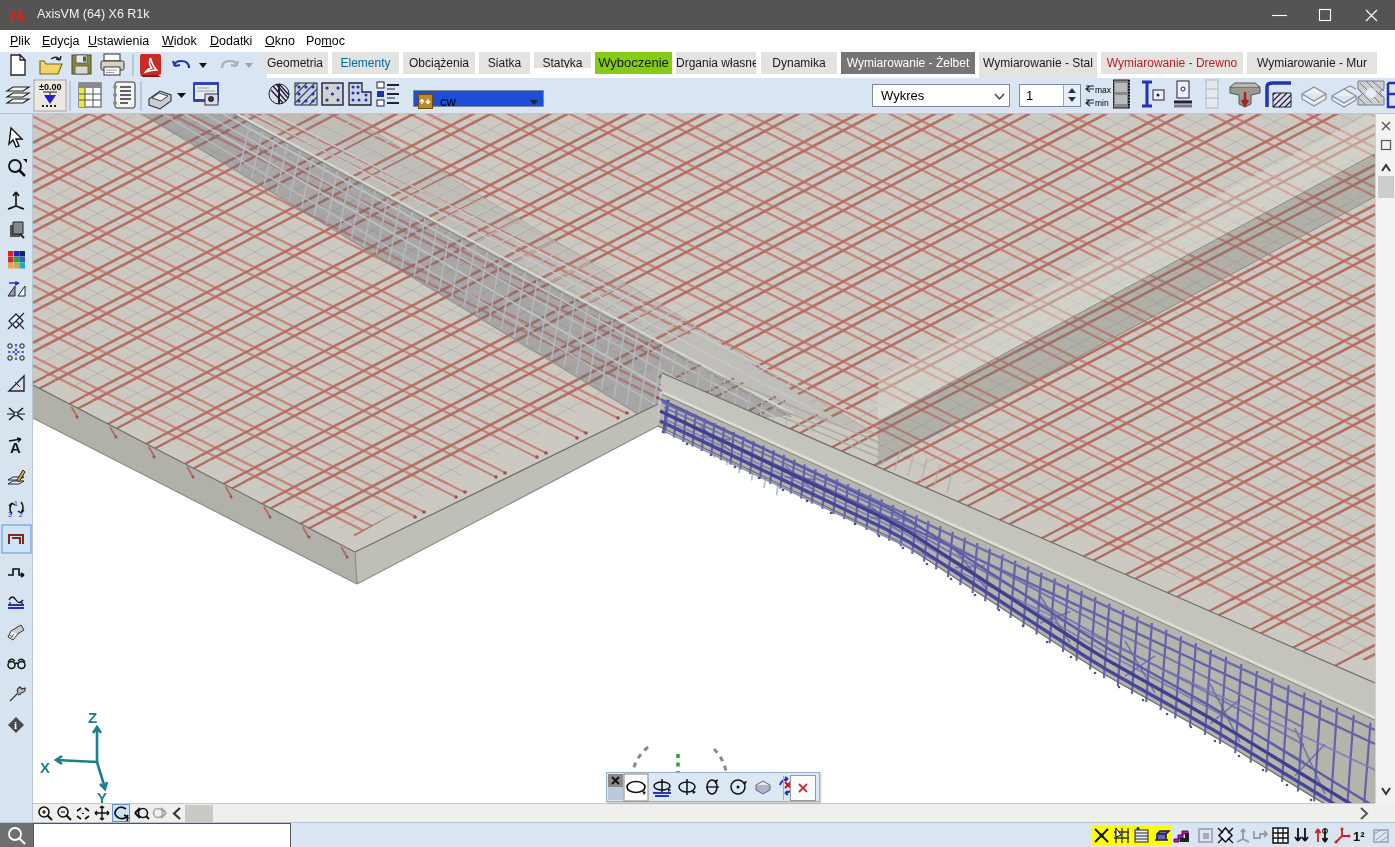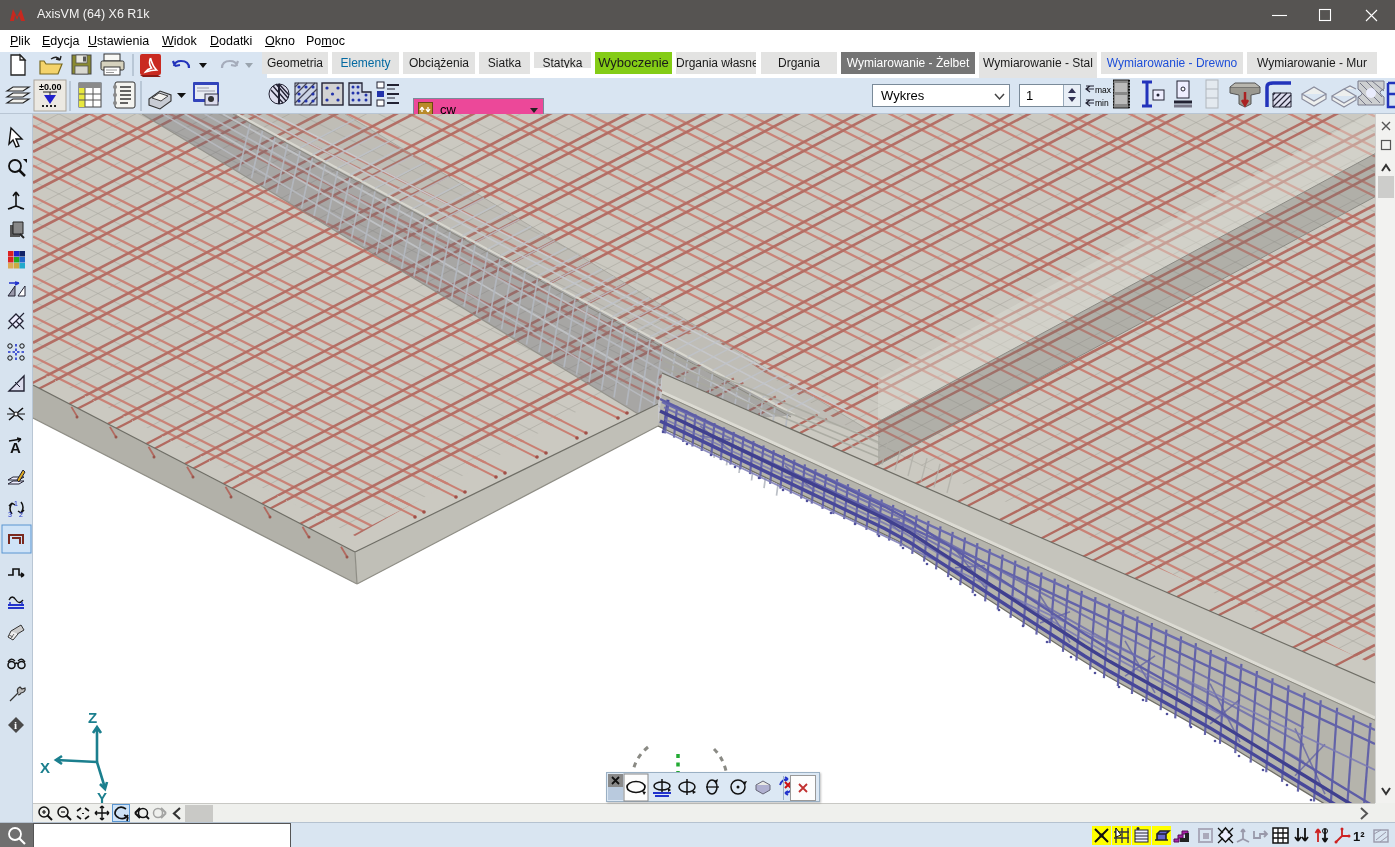--- a/index.html
+++ b/index.html
@@ -64,24 +64,24 @@
 <path d="M245,11 l8,0 l-4,5 Z" fill="#9aa4ae"></path>
 </svg>
     <div class="abs" style="left:267px;top:0;width:1128px;height:26px;background:#ffffff">
       <div class="abs" style="left:-5px;top:0;width:66px;height:22px;background:#e3e3e2;color:#1a1a1a;font-size:12px;text-align:center;line-height:22px;white-space:nowrap;overflow:hidden">Geometria</div>
       <div class="abs" style="left:65px;top:0;width:67px;height:22px;background:#e3e3e2;color:#0369a1;font-size:12px;text-align:center;line-height:22px;white-space:nowrap;overflow:hidden">Elementy</div>
       <div class="abs" style="left:136px;top:0;width:72px;height:22px;background:#e3e3e2;color:#1a1a1a;font-size:12px;text-align:center;line-height:22px;white-space:nowrap;overflow:hidden">Obciążenia</div>
       <div class="abs" style="left:212px;top:0;width:51px;height:22px;background:#e3e3e2;color:#1a1a1a;font-size:12px;text-align:center;line-height:22px;white-space:nowrap;overflow:hidden">Siatka</div>
       <div class="abs" style="left:267px;top:0;width:57px;height:16px;background:#e3e3e2;color:#1a1a1a;font-size:12px;text-align:center;line-height:22px;white-space:nowrap;overflow:hidden">Statyka</div>
       <div class="abs" style="left:328px;top:0;width:77px;height:22px;background:#84cc16;color:#1a1a1a;font-size:13px;text-align:center;line-height:22px;white-space:nowrap;overflow:hidden">Wyboczenie</div>
       <div class="abs" style="left:409px;top:0;width:80px;height:22px;background:#e3e3e2;color:#1a1a1a;font-size:12px;text-align:center;line-height:22px;white-space:nowrap;overflow:hidden">Drgania własne</div>
-      <div class="abs" style="left:494px;top:0;width:76px;height:22px;background:#e3e3e2;color:#1a1a1a;font-size:12px;text-align:center;line-height:22px;white-space:nowrap;overflow:hidden">Drgania</div>
+      <div class="abs" style="left:494px;top:0;width:76px;height:22px;background:#e3e3e2;color:#1a1a1a;font-size:12px;text-align:center;line-height:22px;white-space:nowrap;overflow:hidden">Dynamika</div>
       <div class="abs" style="left:574px;top:0;width:134px;height:22px;background:#757575;color:#ffffff;font-size:12px;text-align:center;line-height:22px;white-space:nowrap;overflow:hidden">Wymiarowanie - Żelbet</div>
       <div class="abs" style="left:712px;top:0;width:118px;height:32px;background:#e3e3e2;color:#1a1a1a;font-size:12px;text-align:center;line-height:22px;white-space:nowrap;overflow:hidden">Wymiarowanie - Stal</div>
-      <div class="abs" style="left:834px;top:0;width:142px;height:22px;background:#e3e3e2;color:#1d4ed8;font-size:12px;text-align:center;line-height:22px;white-space:nowrap;overflow:hidden">Wymiarowanie - Drewno</div>
+      <div class="abs" style="left:834px;top:0;width:142px;height:22px;background:#e3e3e2;color:#b91c1c;font-size:12px;text-align:center;line-height:22px;white-space:nowrap;overflow:hidden">Wymiarowanie - Drewno</div>
       <div class="abs" style="left:980px;top:0;width:130px;height:22px;background:#e3e3e2;color:#1a1a1a;font-size:12px;text-align:center;line-height:22px;white-space:nowrap;overflow:hidden">Wymiarowanie - Mur</div>
     </div>
   </div>
 <div class="abs" style="left:0;top:78px;width:1395px;height:36px;background:#d9e5f2;border-bottom:1px solid #b9c6d4">
     <svg width="400" height="36" viewBox="0 0 400 36" style="position:absolute;left:0;top:0">
 <g transform="translate(6,5)">
         <path d="M1,20 l6,-4 h16 l-6,4 Z M1,14 l6,-4 h16 l-6,4 Z M1,8 l6,-4 h16 l-6,4 Z" fill="#f2f2ee" stroke="#222" stroke-width="1.2"></path>
       </g>
 <g transform="translate(34,2)">
         <rect x="0" y="0" width="32" height="31" fill="#ece9e2" stroke="#aaa49a"></rect>
@@ -160,21 +160,21 @@
         </g>
       </g>
 <g transform="translate(377,4)">
         <rect x="0" y="0" width="7" height="6" fill="#fff" stroke="#223"></rect>
         <rect x="0" y="9" width="7" height="6" fill="#2233aa"></rect>
         <rect x="0" y="18" width="7" height="6" fill="#fff" stroke="#223"></rect>
         <path d="M10,3 h12 M10,12 h12 M10,21 h12" stroke="#223" stroke-width="2"></path>
         <path d="M10,7 h8 M10,16 h8" stroke="#223" stroke-width="1"></path>
       </g>
 </svg>
-    <div class="abs" style="left:413px;top:20px;width:131px;height:17px;background:#ec4899;border:1px solid #7a8a99;font-size:13px">
+    <div class="abs" style="left:413px;top:12px;width:131px;height:17px;background:#1d4ed8;border:1px solid #7a8a99;font-size:13px">
       <span class="abs" style="left:4px;top:3px;width:15px;height:15px;background:#b98a2a;border:1px solid #6a4a10"><svg width="13" height="13">
           <path d="M3,9 V4 M3,4 l-2,3 M3,4 l2,3 M9,4 v5 M9,9 l-2,-3 M9,9 l2,-3" stroke="#fff" stroke-width="1.3" fill="none"></path>
         </svg></span>
       <span class="abs" style="left:26px;top:3px">cw</span>
       <svg class="abs" style="right:3px;top:8px" width="10" height="8">
         <path d="M0,1 l8,0 l-4,5 Z" fill="#222"></path>
       </svg>
     </div>
     <div class="abs" style="left:872px;top:6px;width:138px;height:23px;background:#fff;border:1px solid #7a8a99;font-size:13px">
       <span class="abs" style="left:8px;top:3px">Wykres</span>

